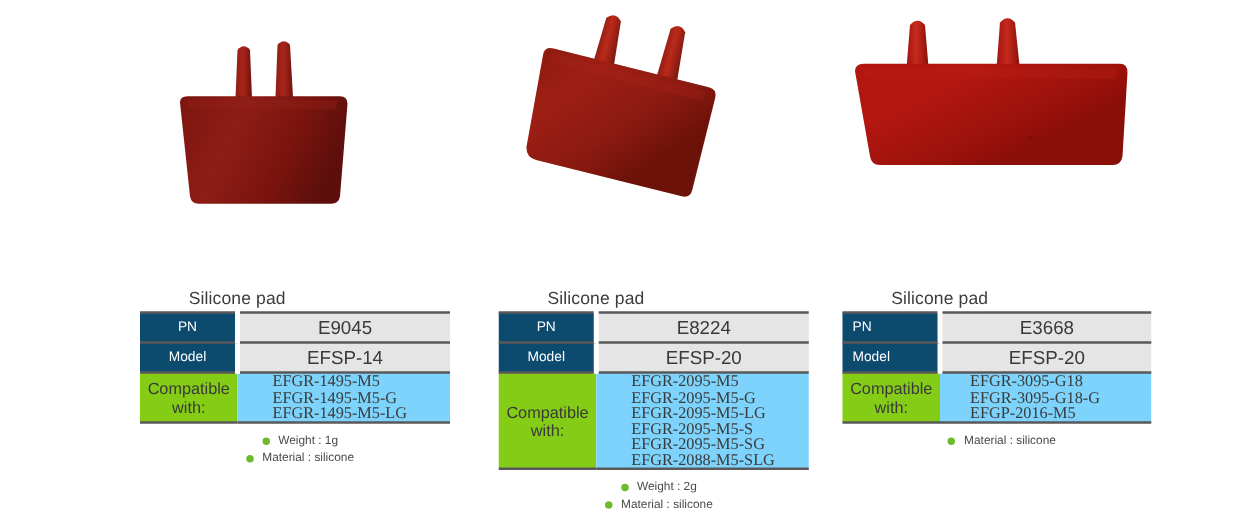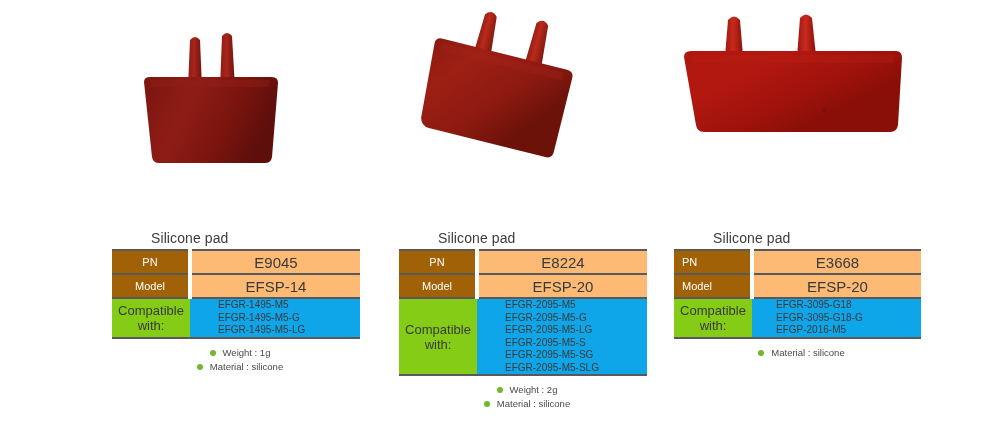--- a/index.html
+++ b/index.html
@@ -63,55 +63,56 @@
     padding: 0;
     vertical-align: middle;
   }
 
   .row-sep td {
     border-bottom: 2px solid #59595b;
   }
 
   .cell-label {
     width: 78px;
-    background: #a16207;
+    background: #0c4a6e;
     color: #ffffff;
     font-size: 11px;
     height: 22px;
     text-align: center;
     border-right: 4px solid #ffffff;
     box-sizing: border-box;
   }
   .spec-block.b3 .cell-label {
     text-align: left;
     padding-left: 8px;
   }
   .cell-value {
-    background: #fdba74;
+    background: #e5e5e5;
     color: #3a3a3a;
     font-size: 15px;
     text-align: center;
     height: 22px;
   }
 
   .cell-compat-label {
     background: #84cc16;
     color: #3a3a3a;
     font-size: 13px;
     text-align: center;
     padding: 6px 2px;
     width: 82px;
   }
   .cell-compat-list {
-    background: #0ea5e9;
+    background: #7dd3fc;
     color: #3a3a3a;
-    font-size: 10px;
+    font-size: 13px;
     line-height: 12.5px;
     padding: 7px 0 7px 0;
     text-align: left;
+    font-family: Liberation Serif, serif;
   }
   .cell-compat-list div {
     white-space: nowrap;
   }
   .spec-block.b1 .cell-compat-list { padding-left: 28px; }
   .spec-block.b2 .cell-compat-list { padding-left: 28px; }
   .spec-block.b3 .cell-compat-list { padding-left: 24px; }
 
   
   .notes {
@@ -269,21 +270,21 @@
         <td class="cell-value">EFSP-20</td>
       </tr>
       <tr>
         <td class="cell-compat-label">Compatible with:</td>
         <td class="cell-compat-list">
           <div>EFGR-2095-M5</div>
           <div>EFGR-2095-M5-G</div>
           <div>EFGR-2095-M5-LG</div>
           <div>EFGR-2095-M5-S</div>
           <div>EFGR-2095-M5-SG</div>
-          <div>EFGR-2095-M5-SLG</div>
+          <div>EFGR-2088-M5-SLG</div>
         </td>
       </tr>
     </tbody>
   </table>
   <div class="notes">
     <div class="note-item">
       <span class="note-bullet"></span>
       <span>Weight : 2g</span>
     </div>
     <div class="note-item">

